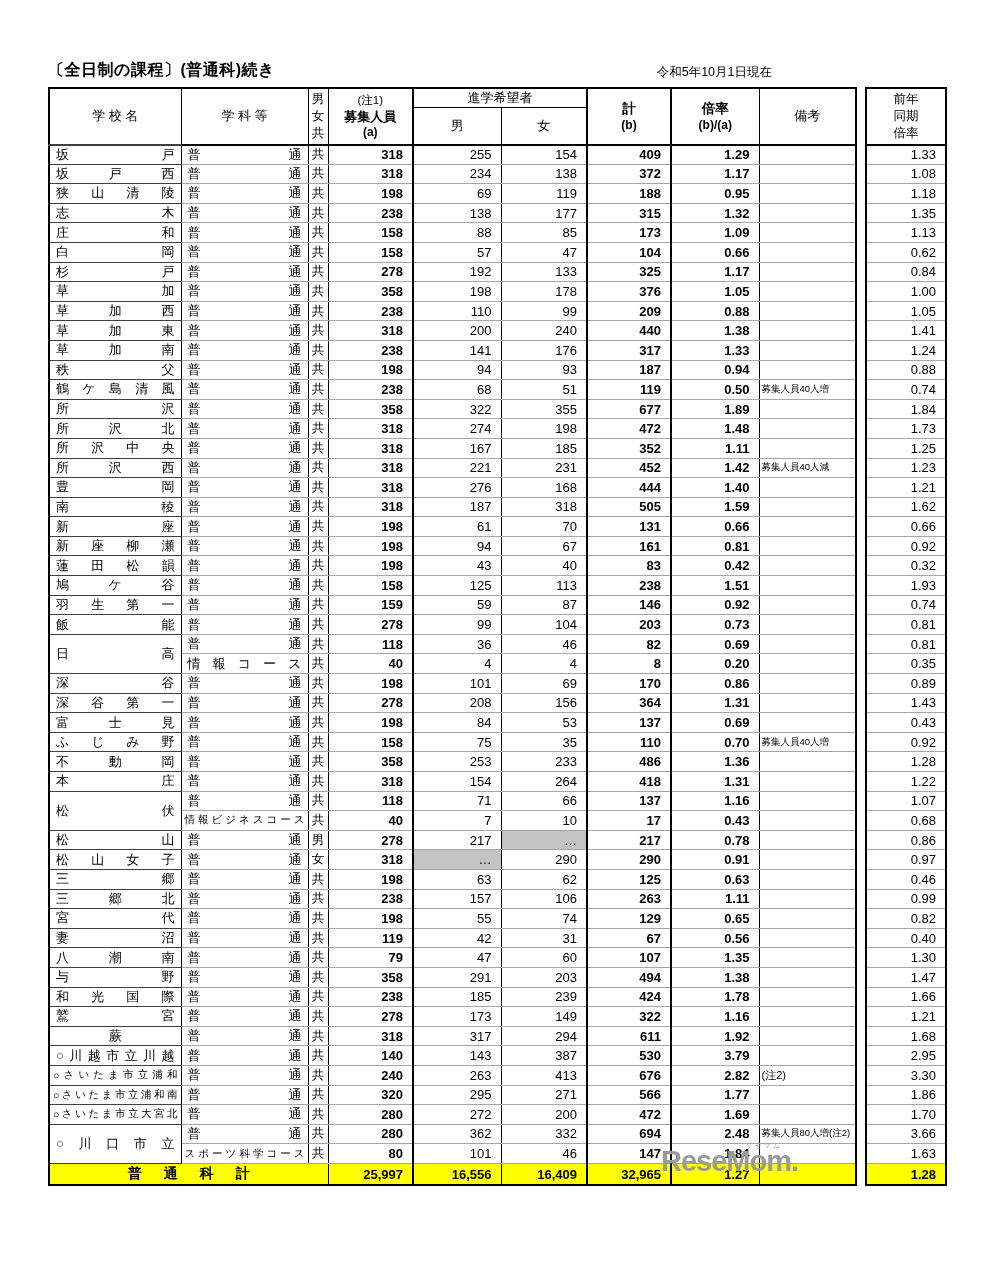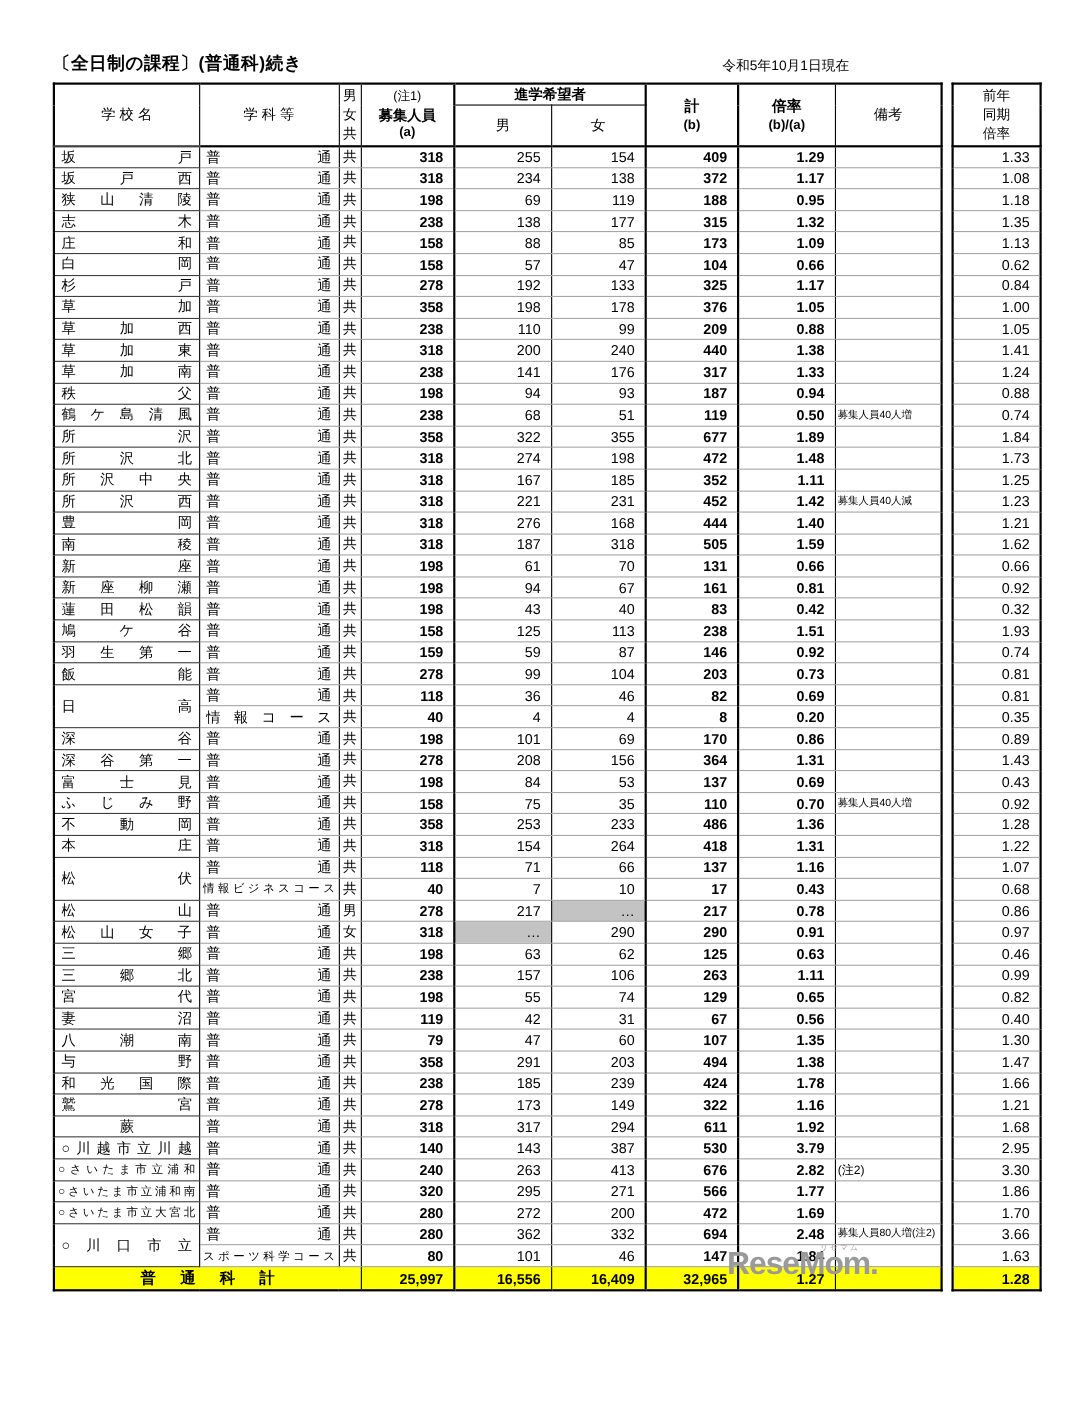--- a/index.html
+++ b/index.html
@@ -7,33 +7,33 @@
     --masked:#c3c3c3;
     --logo:#9a9a9a;
     --rowline:#a6a6a6;
   }
   html,body{margin:0;padding:0;}
   body{
     width:987px;height:1280px;position:relative;background:#ffffff;
     font-family:"Liberation Sans","DejaVu Sans",sans-serif;color:#000;
     overflow:hidden;
   }
-  .sheet{position:absolute;left:48px;top:48px;width:762px;}
+  .sheet{position:absolute;left:48px;top:60px;width:762px;}
   .topbar{display:flex;justify-content:space-between;align-items:flex-end;margin-bottom:6px;}
   .doc-title{font-size:16px;font-weight:bold;letter-spacing:.5px;}
   .doc-date{font-size:12.5px;padding-right:38px;}
   table{border-collapse:collapse;table-layout:fixed;width:897px;}
   td,th{
     padding:0;margin:0;vertical-align:middle;overflow:hidden;
     border-right:1px solid #000;border-bottom:1px solid var(--rowline);
     font-weight:normal;white-space:nowrap;
   }
   
   thead th{border-bottom:2px solid #000;border-top:2px solid #000;font-size:13px;}
-  thead .th-app{border-bottom:1px solid #000;font-weight:bold;border-left:2px solid #000;}
+  thead .th-app{border-bottom:1px solid #000;font-weight:normal;border-left:2px solid #000;}
   thead .th-mf{border-top:1px solid #000;border-bottom:2px solid #000;}
   th.c-school{border-left:2px solid #000;}
   .hdr-stack{white-space:pre-line;line-height:17px;font-size:12.5px;}
   .hdr-cap-note{font-size:11.5px;line-height:15px;}
   .hdr-cap{font-size:13px;font-weight:bold;line-height:17px;}
   .hdr-cap-sub{font-size:12px;font-weight:bold;line-height:15px;}
   .hdr-two1{font-size:13.5px;font-weight:bold;line-height:18px;}
   .hdr-two2{font-size:12px;font-weight:bold;line-height:15px;}
   
   .c-school{border-left:2px solid #000;border-bottom-color:#3f3f3f;}

